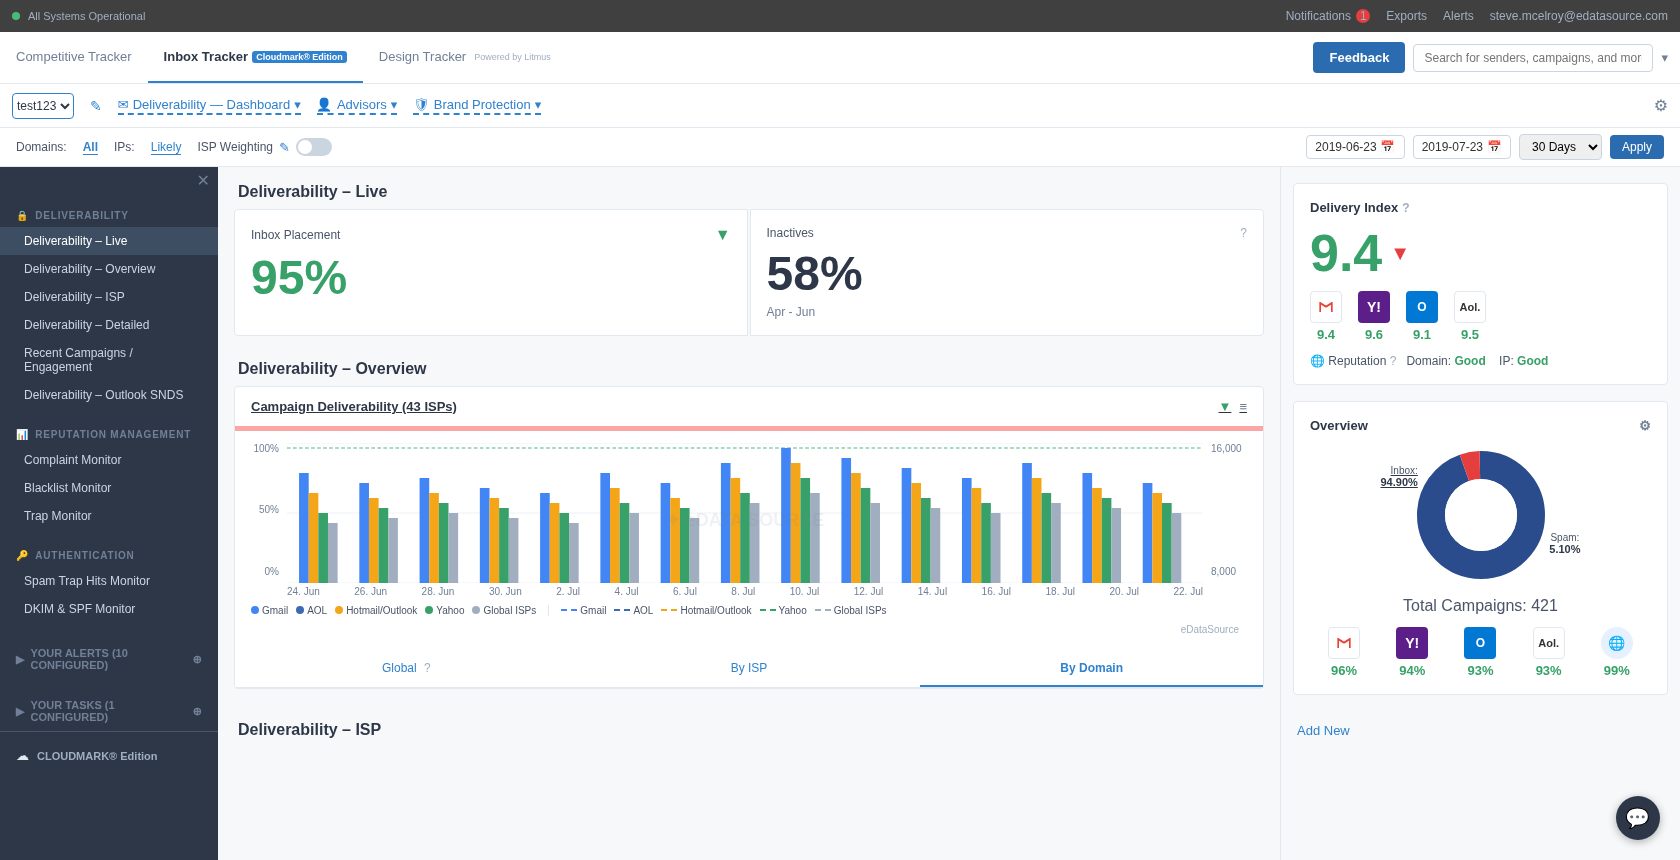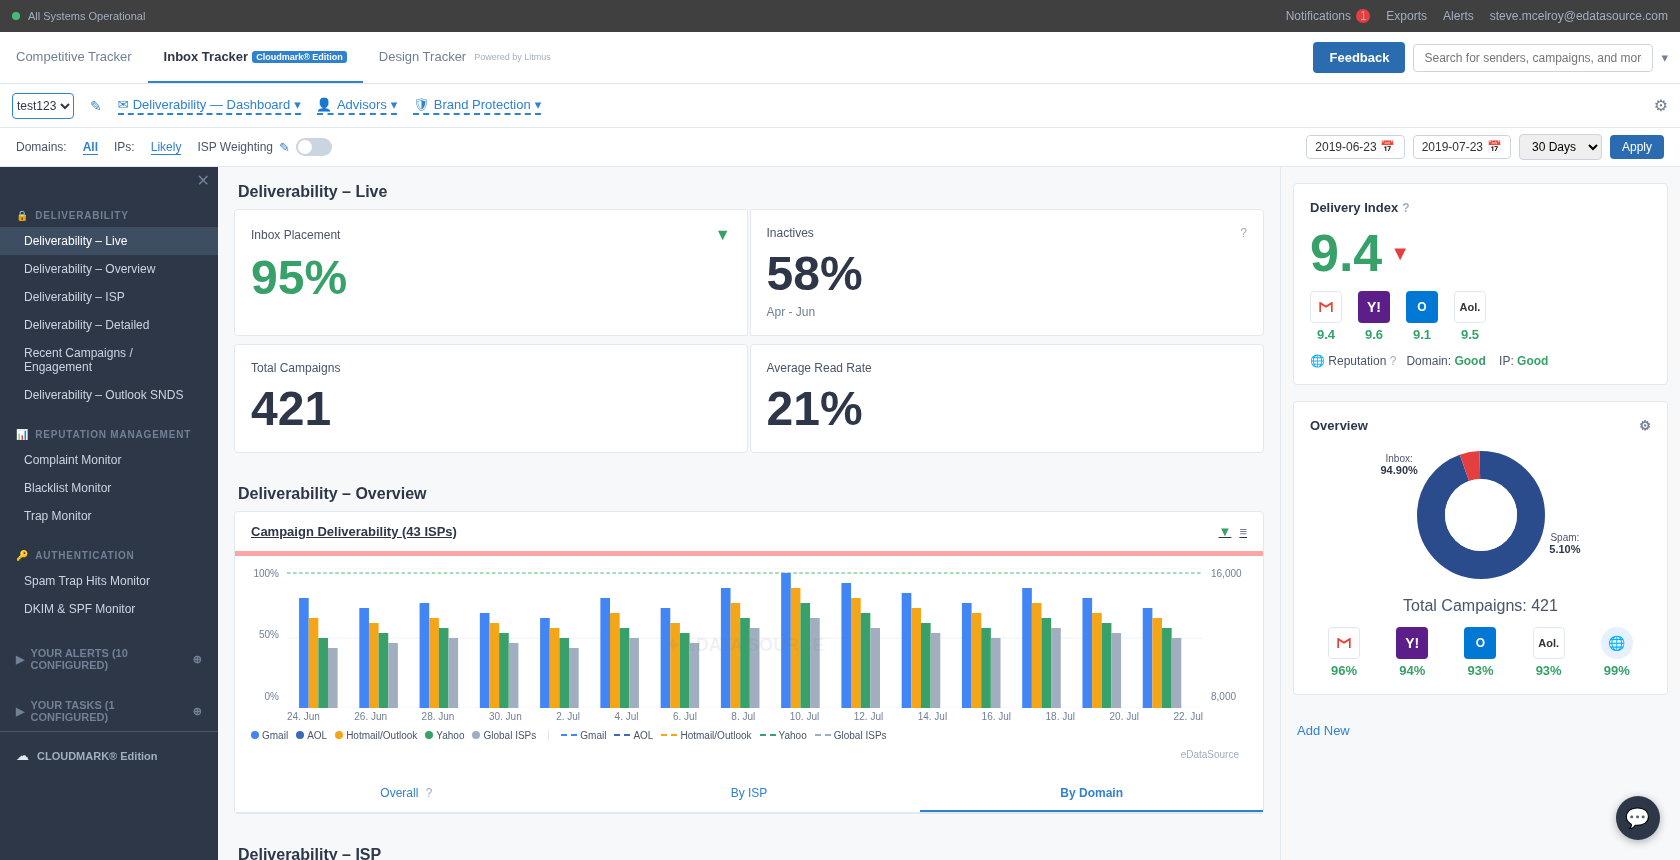--- a/index.html
+++ b/index.html
@@ -310,30 +310,20 @@
       <div class="card" style="border-radius:0 4px 4px 0;">
         <div class="card-title">
           <span>Inactives</span>
           <span style="color:#a0aec0;">?</span>
         </div>
         <div class="card-value-dark">58%</div>
         <div class="card-subtitle">Apr - Jun</div>
       </div>
     </div>
 
-    <div style="display:grid; grid-template-columns:1fr 1fr; gap:1px; padding:0 16px 16px;">
-      <div class="card" style="margin-right:1px;">
-        <div class="card-title">Total Campaigns</div>
-        <div class="card-value-dark">421</div>
-      </div>
-      <div class="card">
-        <div class="card-title">Average Read Rate</div>
-        <div class="card-value-dark">21%</div>
-      </div>
-    </div>
 
     <div class="section-title-main">Deliverability – Overview</div>
 
     <div class="chart-section">
       <div class="chart-header">
         <span class="chart-title">Campaign Deliverability (43 ISPs)</span>
         <div style="display:flex; gap:8px;">
           <span style="color:#38a169;">▼</span>
           <span style="color:#718096;">≡</span>
         </div>
@@ -516,21 +506,21 @@
           <div class="legend-item">
             <div style="width:16px;border-top:2px dashed #a0aec0;"></div>
             <span>Global ISPs</span>
           </div>
         </div>
         <div class="edatasource-credit">eDataSource</div>
       </div>
 
       <div class="bottom-tabs">
         <div class="bottom-tab">
-          <span>Overall</span>
+          <span>Global</span>
           <span style="color:#a0aec0;margin-left:4px;">?</span>
         </div>
         <div class="bottom-tab">
           <span>By ISP</span>
         </div>
         <div class="bottom-tab active">
           <span>By Domain</span>
         </div>
       </div>
     </div>
@@ -602,21 +592,21 @@
         <div class="donut-wrap">
           <div style="position:relative; display:flex; align-items:center; justify-content:center;">
             <svg width="160" height="140" viewBox="0 0 160 140">
 
               <circle cx="80" cy="70" r="50" fill="none" stroke="#2b4c8c" stroke-width="28" stroke-dasharray="296.73 15.71" stroke-dashoffset="0" transform="rotate(-90 80 70)"></circle>
               <circle cx="80" cy="70" r="50" fill="none" stroke="#e53e3e" stroke-width="28" stroke-dasharray="15.71 296.73" stroke-dashoffset="-296.73" transform="rotate(-90 80 70)"></circle>
               <circle cx="80" cy="70" r="36" fill="white"></circle>
             </svg>
             <div style="position:absolute; top:50%; left:50%; transform:translate(-50%,-50%); text-align:center;"></div>
 
-            <div style="position:absolute; left:-20px; top:8px; font-size:11px; color:#2d3748; text-align:center;">
+            <div style="position:absolute; left:-20px; top:20px; font-size:11px; color:#2d3748; text-align:right;text-decoration:underline;">
               <div style="font-size:10px;color:#4a5568;">Inbox:</div>
               <div style="font-weight:600;">94.90%</div>
             </div>
             <div style="position:absolute; right:-20px; bottom:30px; font-size:11px; color:#2d3748; text-align:center;">
               <div style="font-size:10px;color:#4a5568;">Spam:</div>
               <div style="font-weight:700;">5.10%</div>
             </div>
           </div>
         </div>
 

